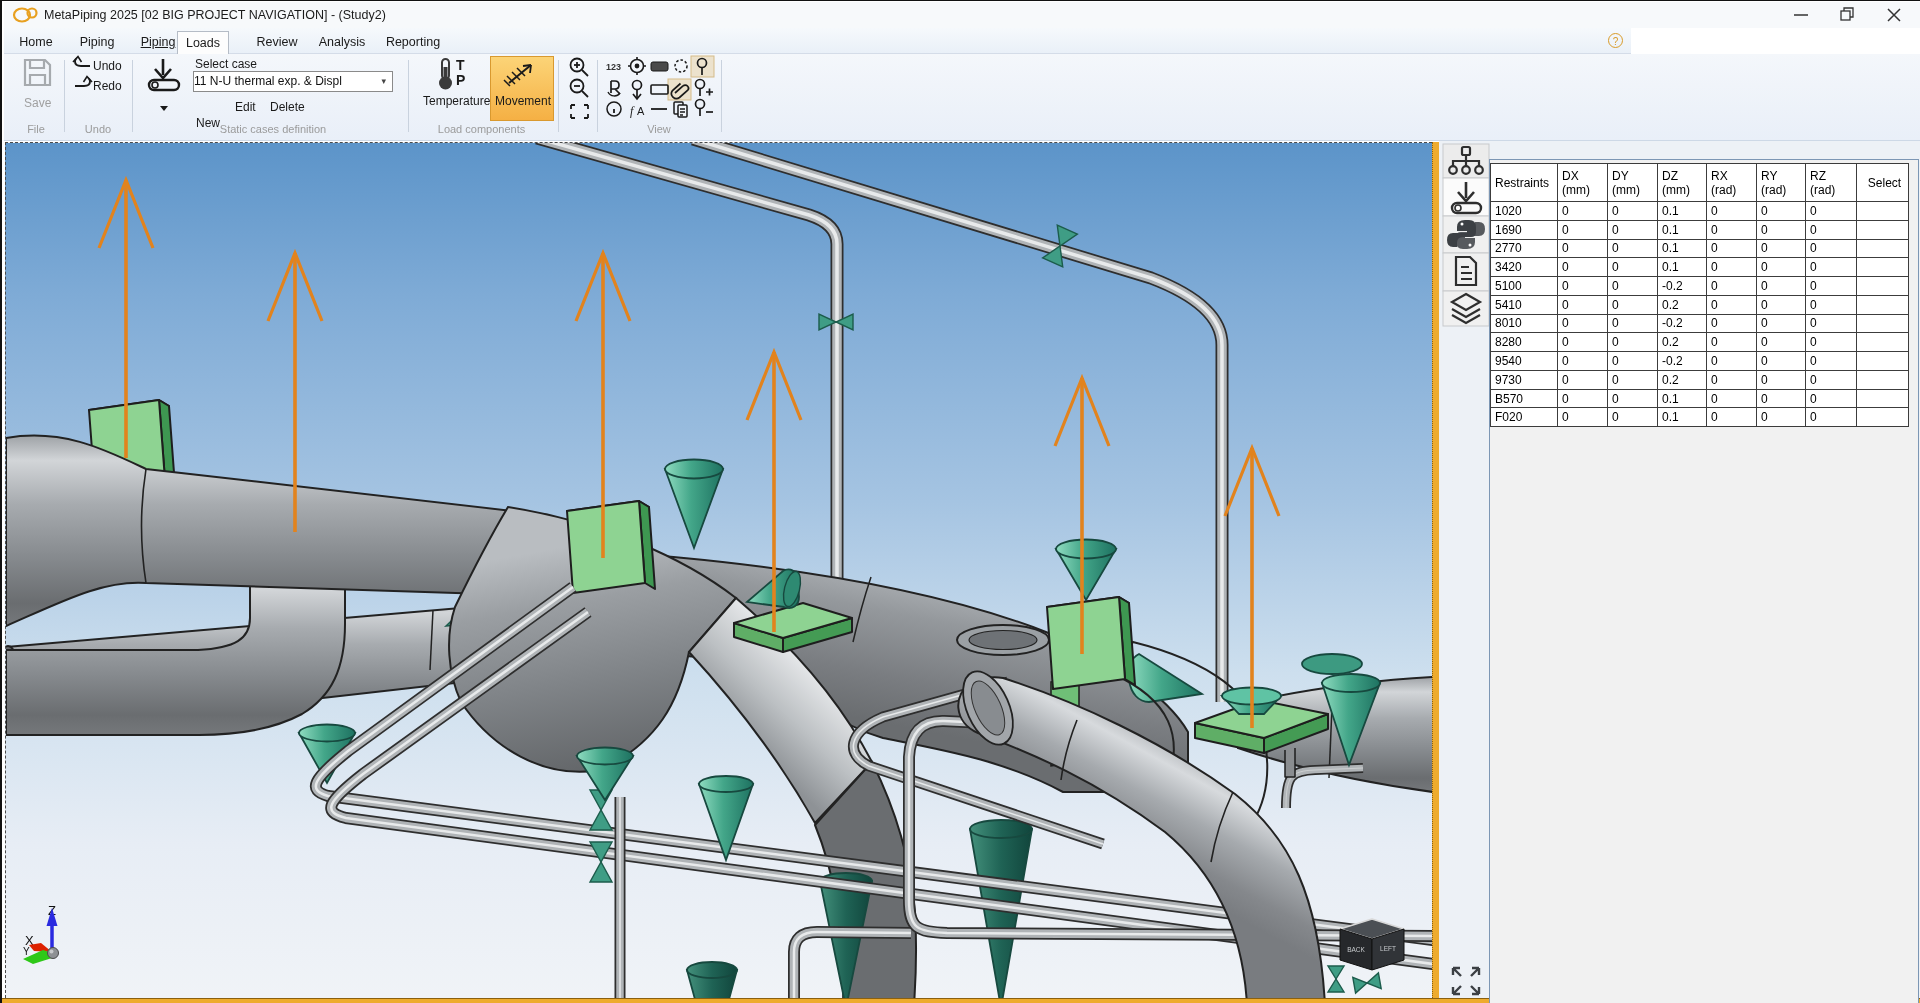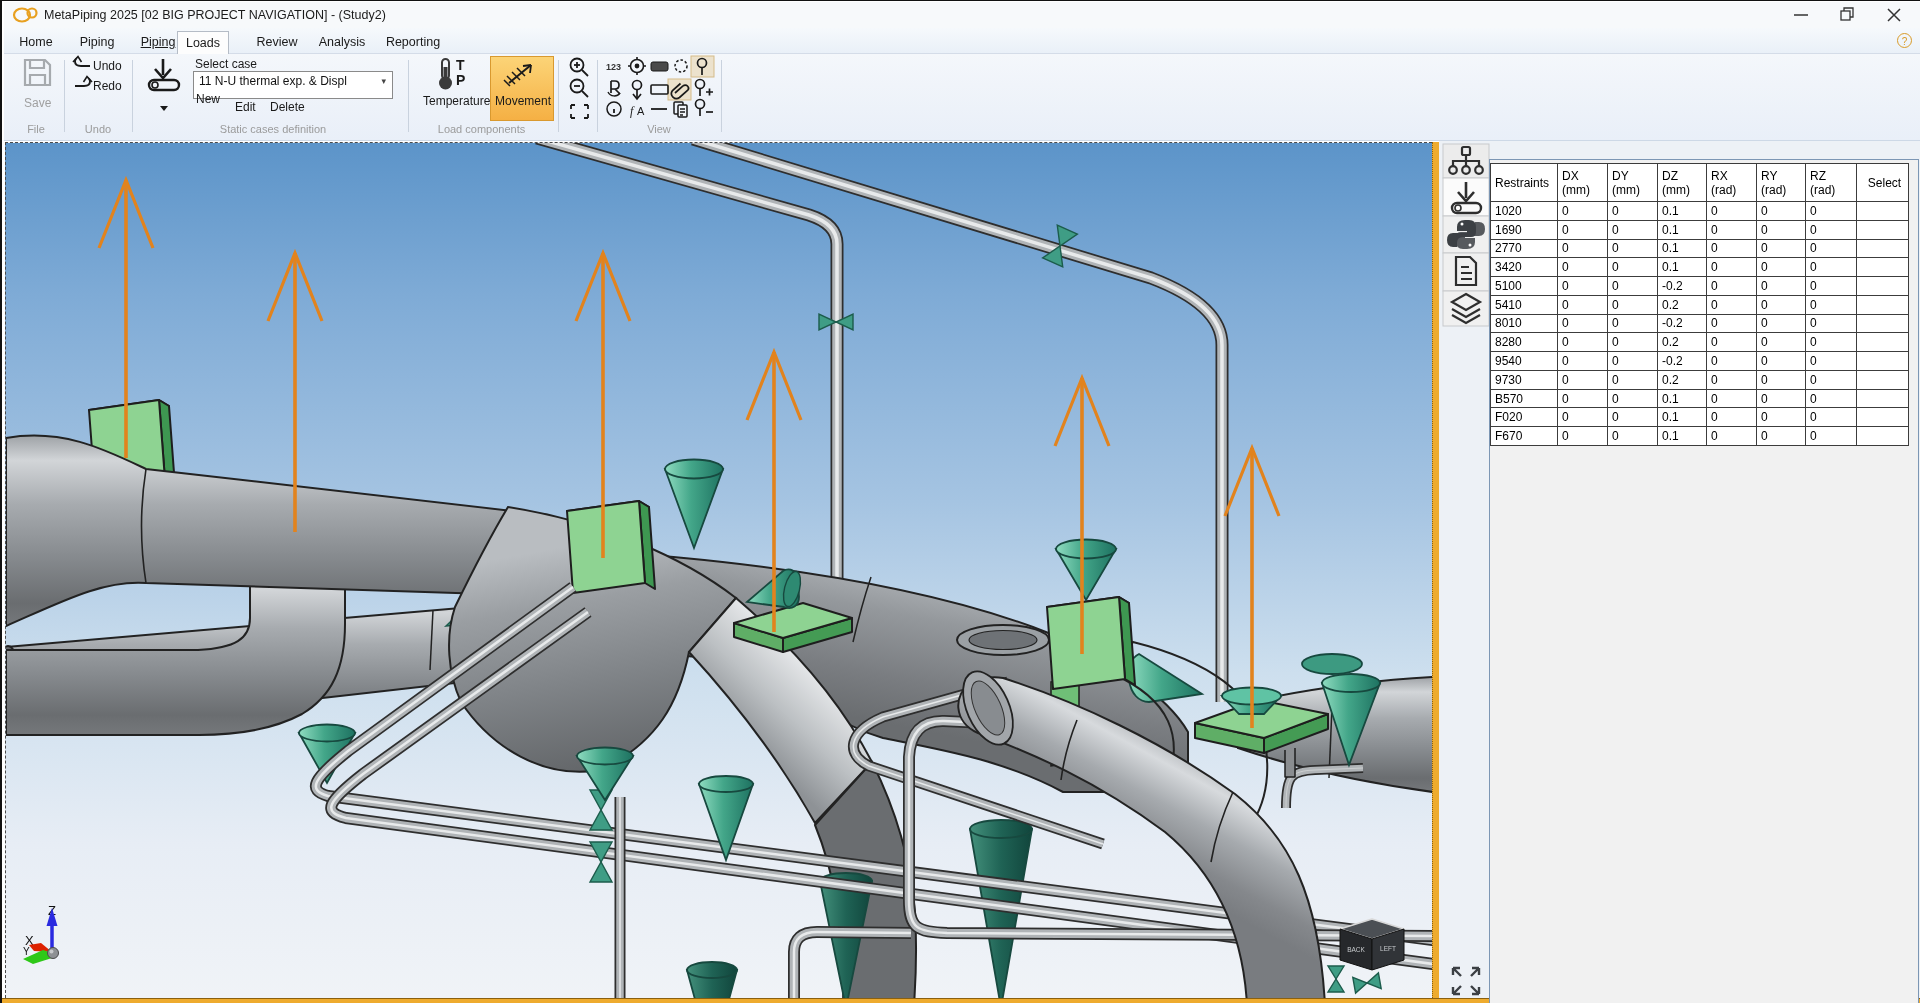--- a/index.html
+++ b/index.html
@@ -1,34 +1,34 @@
 <!DOCTYPE html>
 <html><head>
 <meta charset="utf-8">
 <style>
 html,body{margin:0;padding:0;width:1920px;height:1003px;overflow:hidden;
   font-family:"Liberation Sans",sans-serif;background:#fff;}
 #win{position:absolute;left:0;top:0;width:1920px;height:1003px;
   border-left:2px solid #111;border-top:1px solid #111;box-sizing:border-box;}
 #titlebar{position:absolute;left:2px;top:1px;width:1916px;height:26px;background:#f7f9fb;}
 #titlebar .title{position:absolute;left:40px;top:6px;font-size:12.5px;color:#1a1a1a;}
-#tabs{position:absolute;left:2px;top:27px;width:1916px;height:26px;
+#tabs{position:absolute;left:2px;top:27px;width:1627px;height:26px;
   background:linear-gradient(#f6f9fc,#e9f0f8);border-bottom:1px solid #d4dce8;box-sizing:border-box;}
 .tab{position:absolute;top:3px;height:23px;line-height:23px;font-size:12.5px;color:#1a1a1a;text-align:center;}
 .tab.active{background:#fdfdfd;border:1px solid #b5bcc6;border-bottom:none;box-sizing:border-box;}
 #helpq{position:absolute;right:8px;top:5px;width:15px;height:15px;border:1.5px solid #d99b28;border-radius:50%;
   color:#d99b28;font-size:10px;text-align:center;line-height:15px;box-sizing:border-box;}
 #ribbon{position:absolute;left:2px;top:53px;width:1916px;height:87px;
   background:linear-gradient(#f4f7fb,#e9eff8);border-bottom:1px solid #cdd8e6;box-sizing:border-box;}
 .sep{position:absolute;top:6px;height:72px;width:1px;background:#c9d2de;}
 .glabel{position:absolute;top:69px;font-size:11px;color:#9b9b9b;text-align:center;}
 .rtext{position:absolute;font-size:12px;color:#1a1a1a;}
 .gray{color:#a0a0a0;}
-#selcase{position:absolute;left:189px;top:17px;width:200px;height:28px;background:#fff;
-  border:1px solid #8a8a8a;box-sizing:border-box;font-size:12px;color:#111;line-height:19px;padding-left:5px;}
+#selcase{position:absolute;left:189px;top:17px;width:200px;height:21px;background:#fff;
+  border:1px solid #8a8a8a;box-sizing:border-box;font-size:12px;color:#111;line-height:19px;}
 #movebtn{position:absolute;left:486px;top:2px;width:64px;height:65px;
   background:linear-gradient(#fcd477,#f5b044);border:1px solid #d9992f;box-sizing:border-box;}
 #viewport{position:absolute;left:3px;top:141px;width:1427px;height:856px;
   background:linear-gradient(#5c94c9 0%,#7fabd6 18%,#a5c4e2 42%,#cddfee 62%,#e7edf5 82%,#f0f3f7 100%);
   border-top:1px dashed #4a4a4a;border-left:1px dashed #4a4a4a;box-sizing:border-box;overflow:hidden;}
 #vbr{position:absolute;left:1430px;top:141px;width:7px;height:862px;background:#eeab2e;
   border-left:1px dotted #8a6010;box-sizing:border-box;}
 #vbb{position:absolute;left:0px;top:997px;width:1920px;height:6px;background:#eeab2e;border-top:1px solid #8a6010;box-sizing:border-box;}
 #rightpanel{position:absolute;left:1437px;top:140px;width:483px;height:857px;background:#edf1f6;}
 #panelbox{position:absolute;left:50px;top:2px;width:430px;height:848px;background:#f1f1f1;
@@ -76,21 +76,21 @@
     <div class="glabel" style="left:74px;width:40px;">Undo</div>
     <div class="glabel" style="left:204px;width:130px;">Static cases definition</div>
     <div class="glabel" style="left:420px;width:115px;">Load components</div>
     <div class="glabel" style="left:558px;width:30px;margin-top:23px;">Size</div>
     <div class="glabel" style="left:630px;width:50px;">View</div>
     <div class="rtext gray" style="left:20px;top:42px;">Save</div>
     <div class="rtext" style="left:89px;top:5px;">Undo</div>
     <div class="rtext" style="left:89px;top:25px;">Redo</div>
     <div class="rtext" style="left:191px;top:3px;">Select case</div>
     <div id="selcase">11 N-U thermal exp. &amp; Displ<span style="float:right;margin-right:6px;color:#444;font-size:9px">▾</span></div>
-    <div class="rtext" style="left:192px;top:38px;">New</div>
+    <div class="rtext" style="left:192px;top:62px;">New</div>
     <div class="rtext" style="left:231px;top:46px;">Edit</div>
     <div class="rtext" style="left:266px;top:46px;">Delete</div>
     <div class="rtext" style="left:419px;top:40px;">Temperature</div>
     <div id="movebtn"></div>
     <div class="rtext" style="left:491px;top:40px;">Movement</div>
 <svg width="760" height="87" style="position:absolute;left:0;top:0">
         <g transform="translate(0,-53)">
           <g stroke="#a6aaae" stroke-width="2.2" fill="none">
             <path d="M21,59 H41 L46,64 V84 H21 Z"></path>
             <path d="M26,59 V67 H40 V59"></path>
@@ -633,28 +633,18 @@
 <tr>
                 <td>F020</td>
                 <td>0</td>
                 <td>0</td>
                 <td>0.1</td>
                 <td>0</td>
                 <td>0</td>
                 <td>0</td>
                 <td></td>
               </tr>
-<tr>
-                <td>F670</td>
-                <td>0</td>
-                <td>0</td>
-                <td>0.1</td>
-                <td>0</td>
-                <td>0</td>
-                <td>0</td>
-                <td></td>
-              </tr>
         </tbody>
           </table>
       </div>
     </div>
   </div>
 </div>
 
 </body></html>

